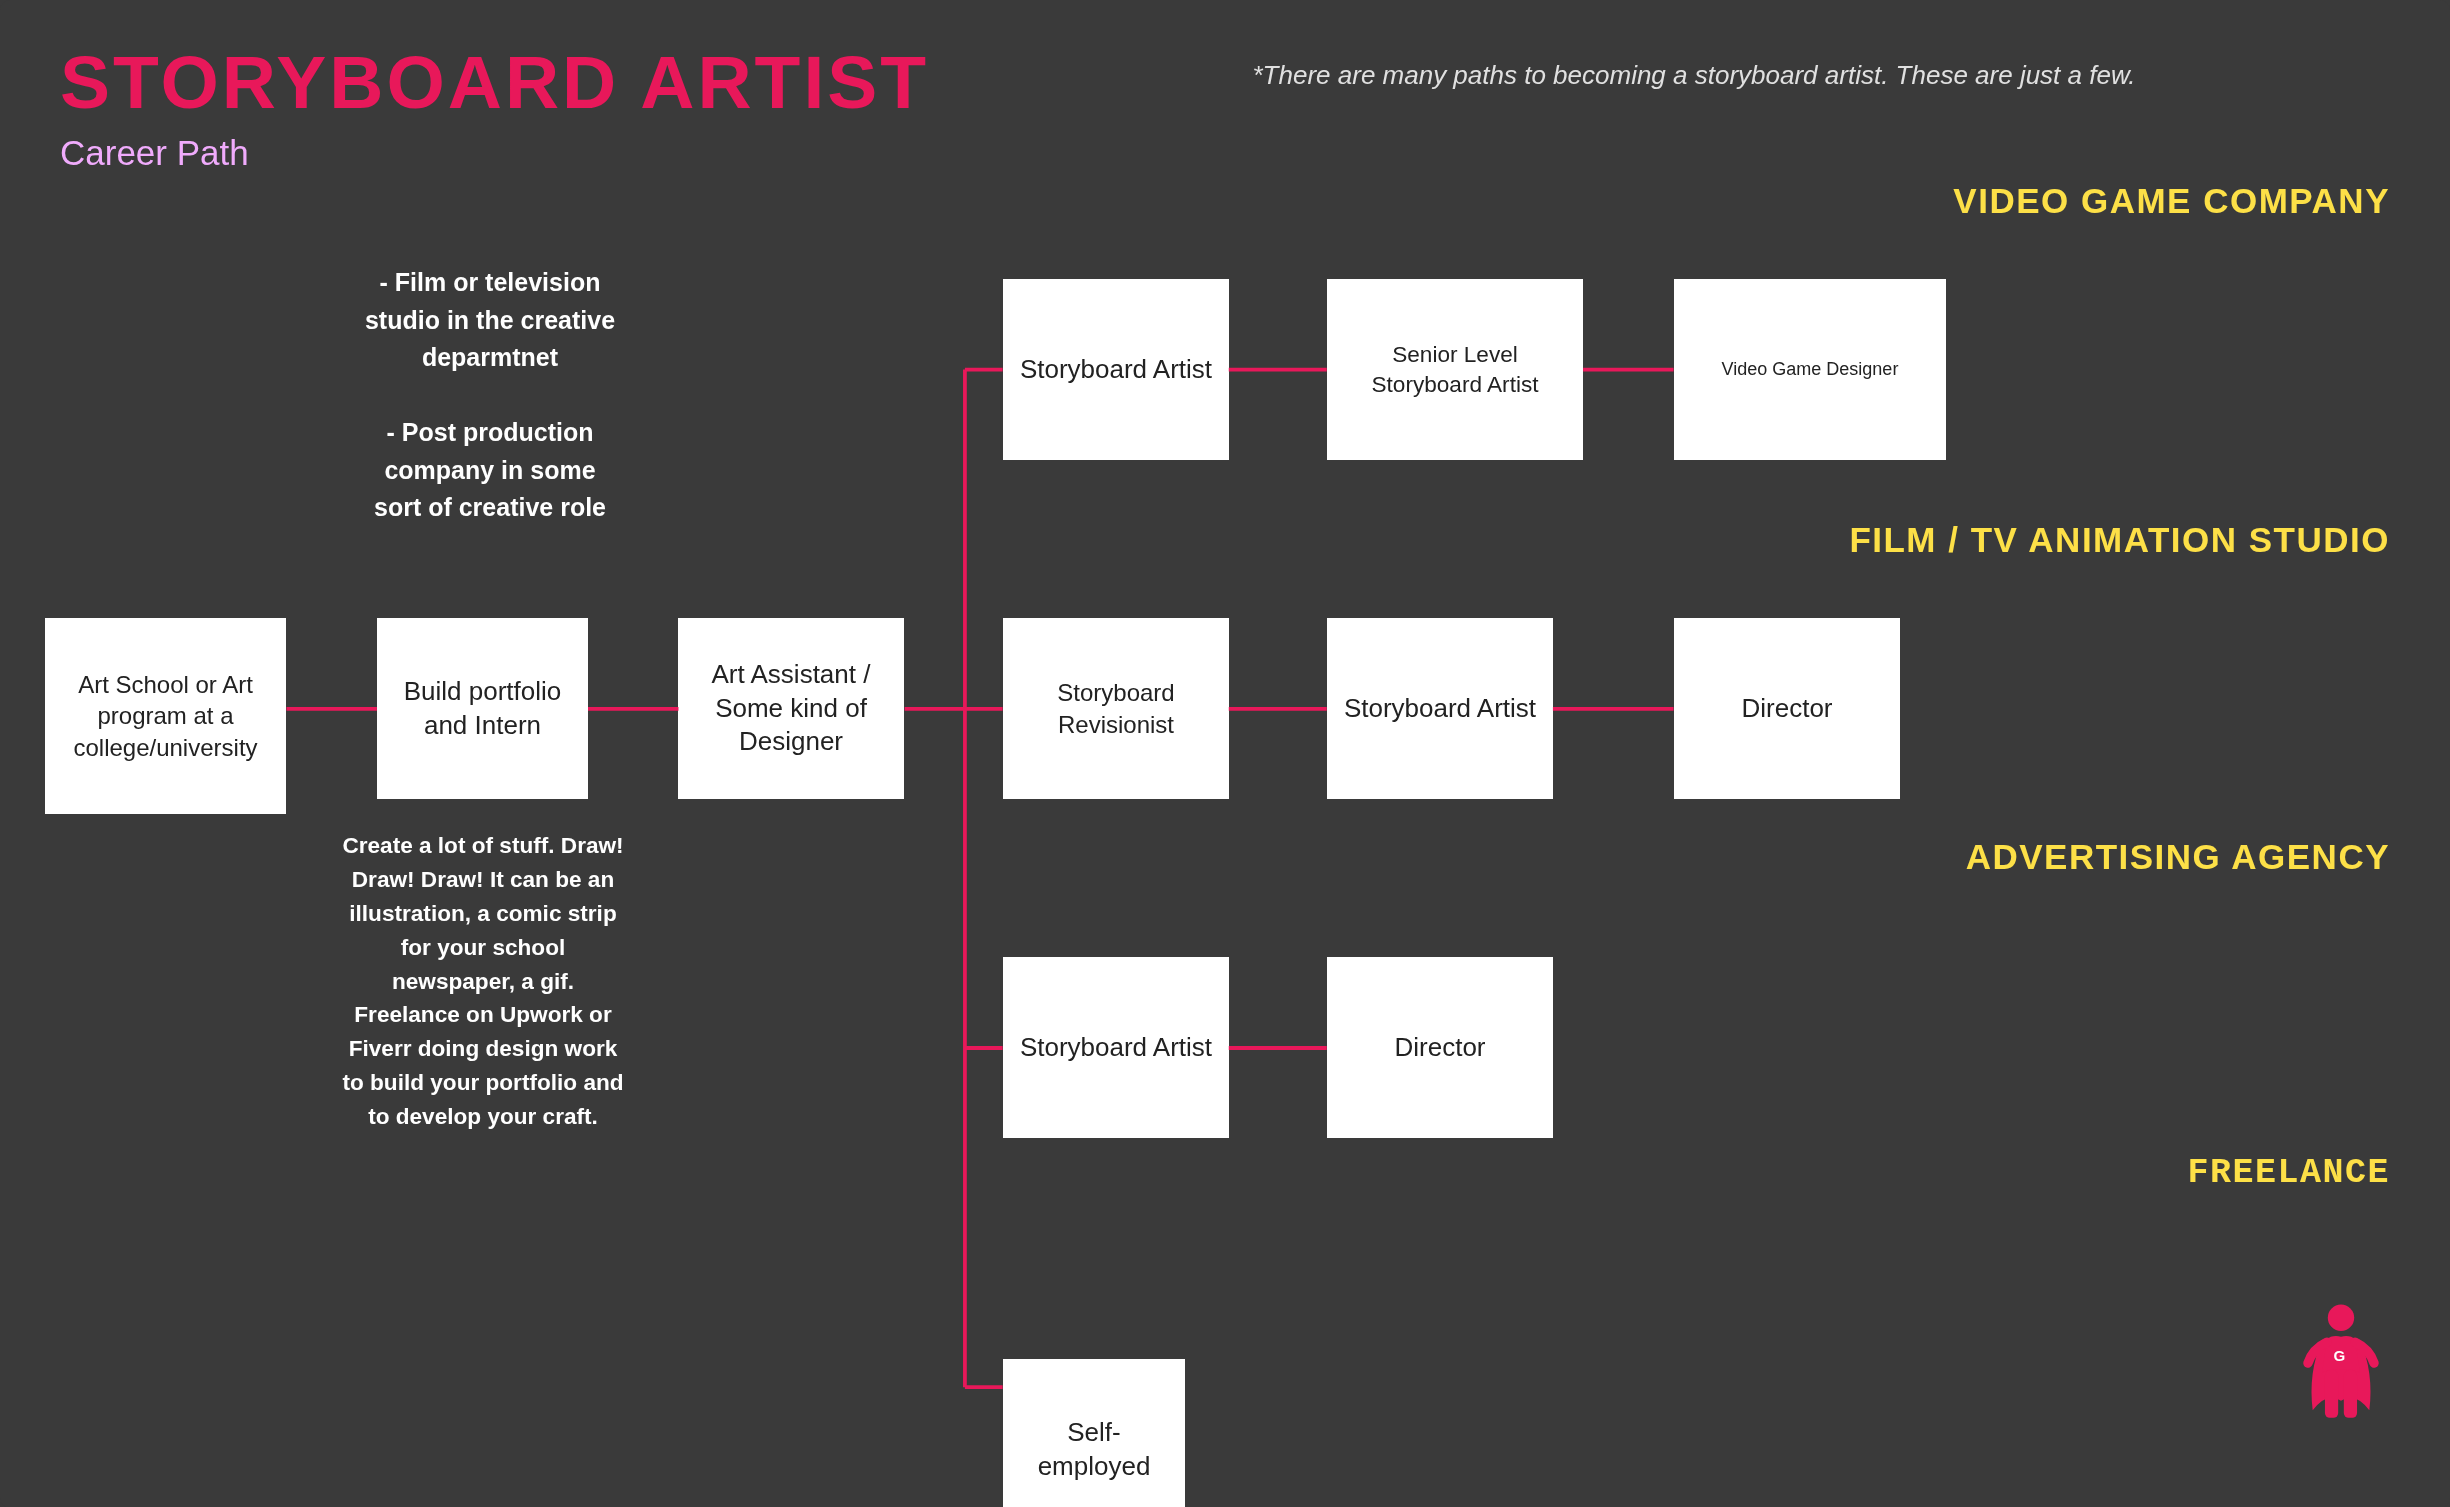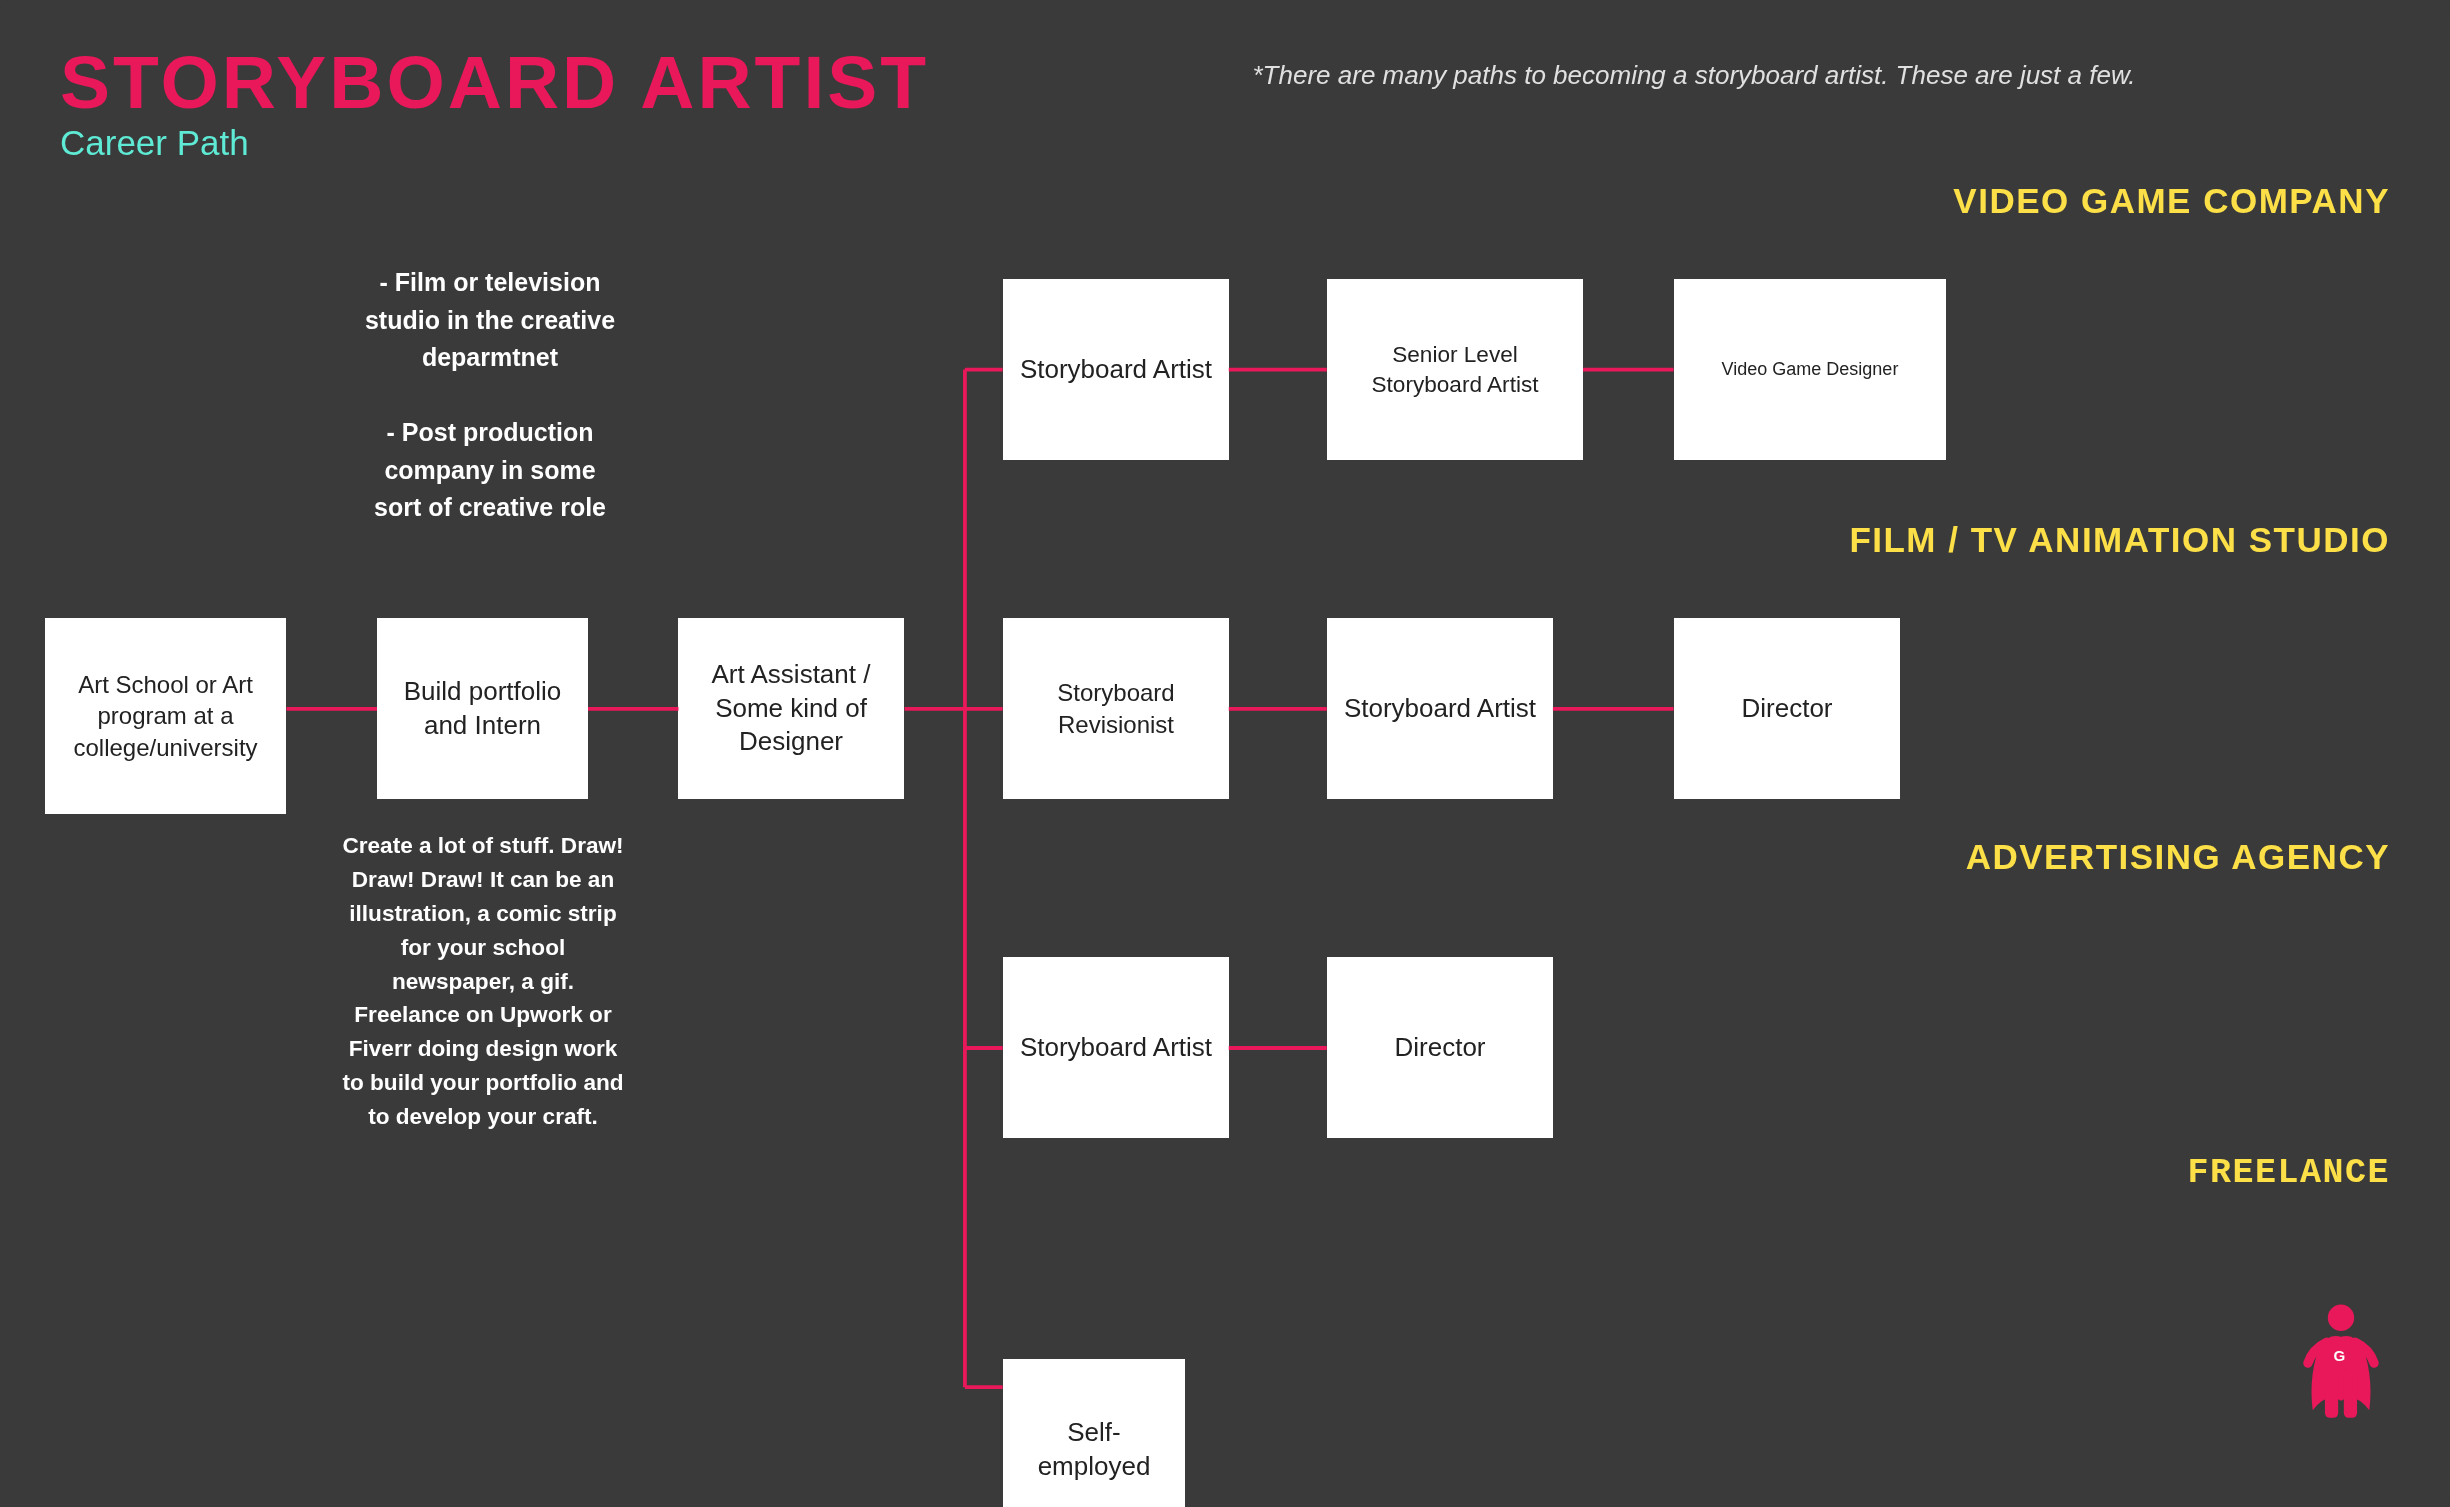--- a/index.html
+++ b/index.html
@@ -29,23 +29,23 @@
     }
     .title {
       font-size: 75px;
       font-weight: 900;
       color: #e8185a;
       letter-spacing: 3px;
       line-height: 1;
     }
     .subtitle {
       font-size: 35px;
-      color: #5eead4;
+      color: #f0abfc;
       font-weight: 400;
-      margin-top: 3px;
+      margin-top: 13px;
     }
 
     .disclaimer {
       position: absolute;
       top: 60px;
       left: 998px;
       right: 60px;
       text-align: center;
       color: #e0e0e0;
       font-size: 26px;

